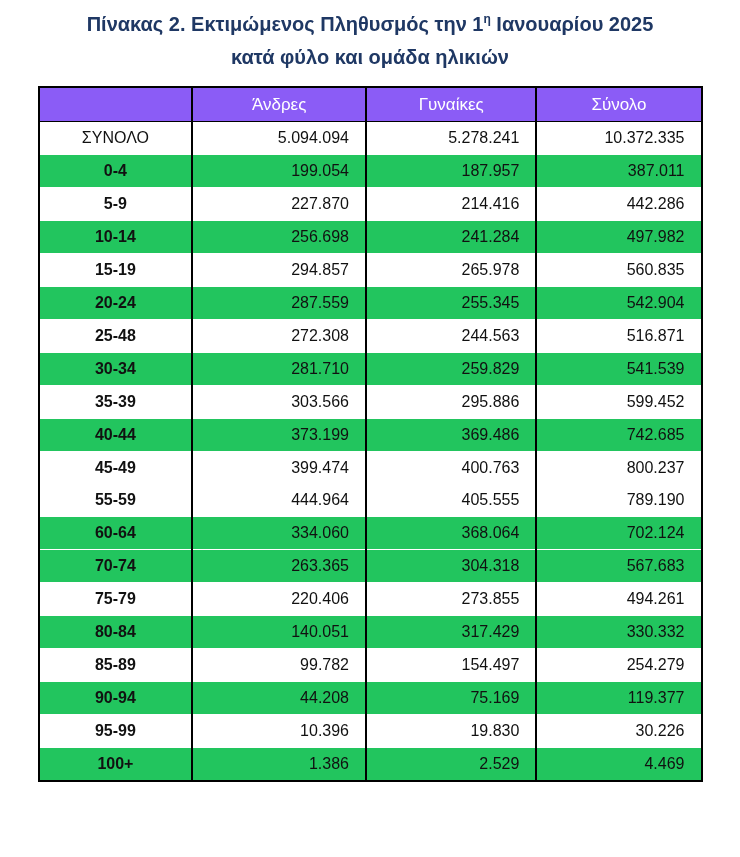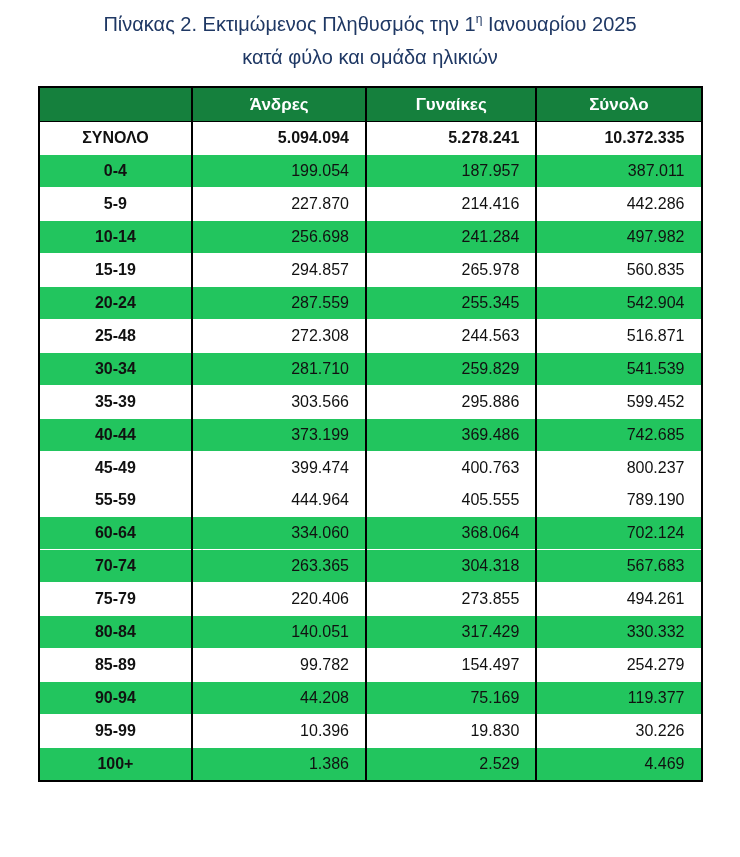--- a/index.html
+++ b/index.html
@@ -10,21 +10,21 @@
   body {
     width: 740px;
     height: 857px;
     font-family: "Liberation Sans", "DejaVu Sans", sans-serif;
     overflow: hidden;
   }
   .page-title {
     margin-top: 8px;
     text-align: center;
     color: #1F3864;
-    font-weight: normal;
+    font-weight: bold;
     font-size: 20px;
     line-height: 33px;
   }
   .page-title sup {
     font-size: 12px;
     vertical-align: super;
     line-height: 0;
   }
   table.population-table {
     border-collapse: collapse;
@@ -37,24 +37,24 @@
   table.population-table td {
     overflow: hidden;
     white-space: nowrap;
     padding: 0;
   }
   table.population-table th + th,
   table.population-table td + td {
     border-left: 2px solid #000000;
   }
   thead th {
-    background: #15803d;
+    background: #8b5cf6;
     color: #ffffff;
     font-size: 17px;
-    font-weight: bold;
+    font-weight: normal;
     height: 33px;
     text-align: center;
     border-bottom: 1px solid #000000;
   }
   tbody td {
     height: 32px;
     font-size: 16px;
     color: #111111;
     background: #ffffff;
   }
@@ -66,21 +66,21 @@
     text-align: right;
     padding-right: 16px;
     font-weight: normal;
   }
   tbody tr.band td {
     background: #22c55e;
     border-bottom: 1px solid #ffffff;
     border-top: 1px solid #ffffff;
   }
   tbody tr.emph td {
-    font-weight: bold;
+    font-weight: normal;
     margin-left: 12px;
   }
 </style>
 </head>
 <body>
 
 <div class="page-title">
   <div><span>Πίνακας 2. Εκτιμώμενος Πληθυσμός την 1</span><sup>η</sup><span> Ιανουαρίου 2025</span></div>
   <div>κατά φύλο και ομάδα ηλικιών</div>
 </div>

